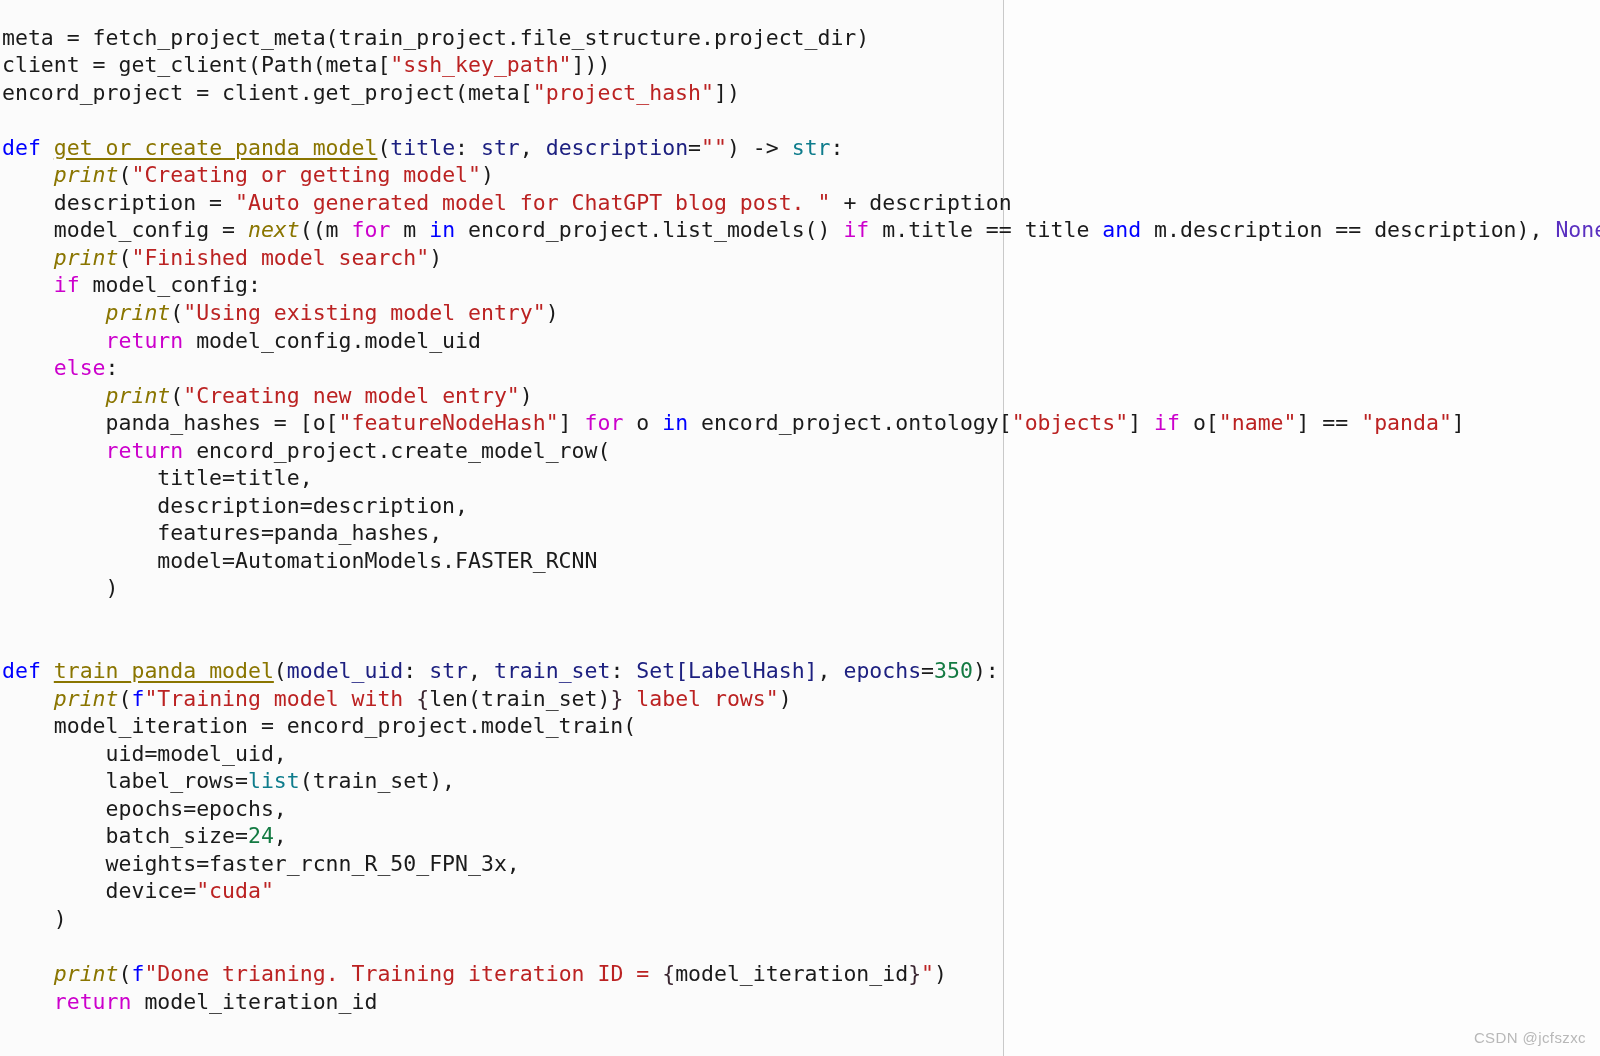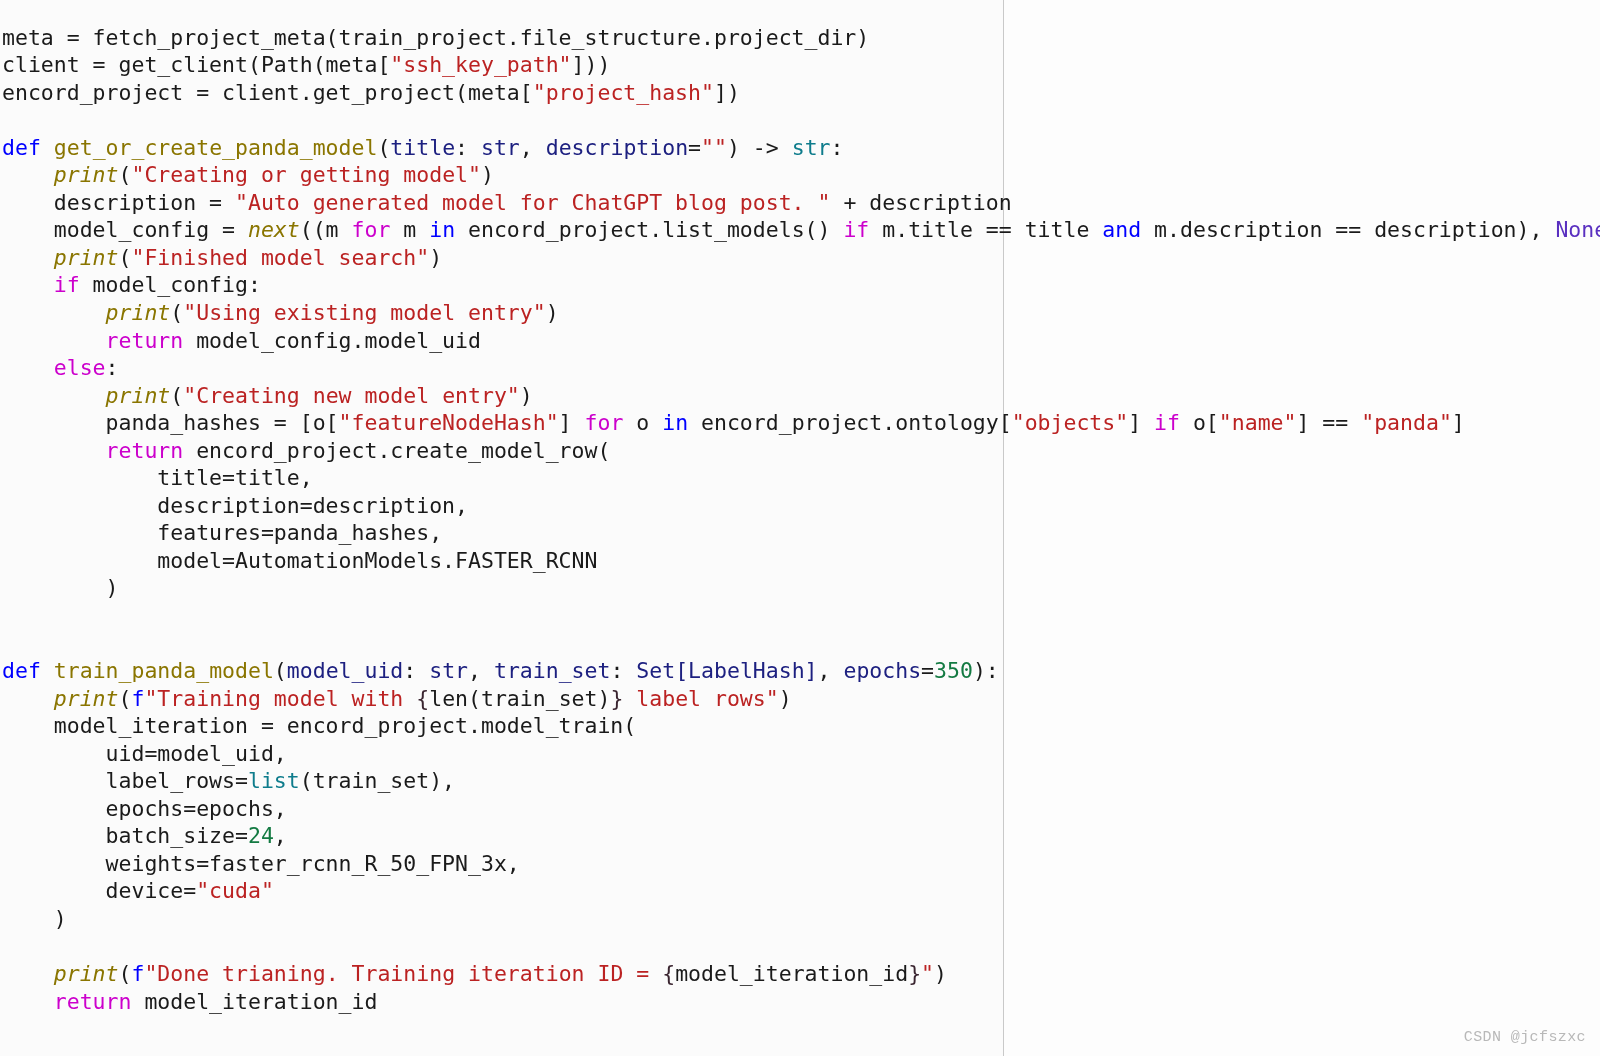--- a/index.html
+++ b/index.html
@@ -53,36 +53,36 @@
     color: #1a1a1a;
   }
   .ln {
     height: 27.55px;
     white-space: pre;
   }
   
   .kw       { color: #0000ff; }              
   .kw2      { color: #cc00cc; }              
   .fn       { color: #8a7500; font-style: italic; }              
-  .fndef    { color: #8a7500; text-underline-offset: 3px; }
+  .fndef    { color: #8a7500; text-decoration: underline; text-underline-offset: 3px; }
   .param    { color: #1d2080; text-align: center; }              
   .type     { color: #0e7c8c; }              
   .str      { color: #bb2222; }              
   .num      { color: #137a42; margin-top: 36px; }              
   .none     { color: #5a30c0; }              
   .plain    { color: #1a1a1a; }
   .fpfx     { color: #0000ff; }              
   .brace    { color: #3a2530; }              
 
   #watermark {
     position: absolute;
     right: 14px;
     bottom: 10px;
     z-index: 5;
-    font-family: Liberation Mono, monospace;
+    font-family: Liberation Sans, sans-serif;
     font-size: 15px;
     color: #b8b8b8;
     letter-spacing: 0.4px;
     user-select: none;
   }
 </style>
 </head>
 <body>
 
 <div id="screen" style="background: rgb(252, 252, 252);">

